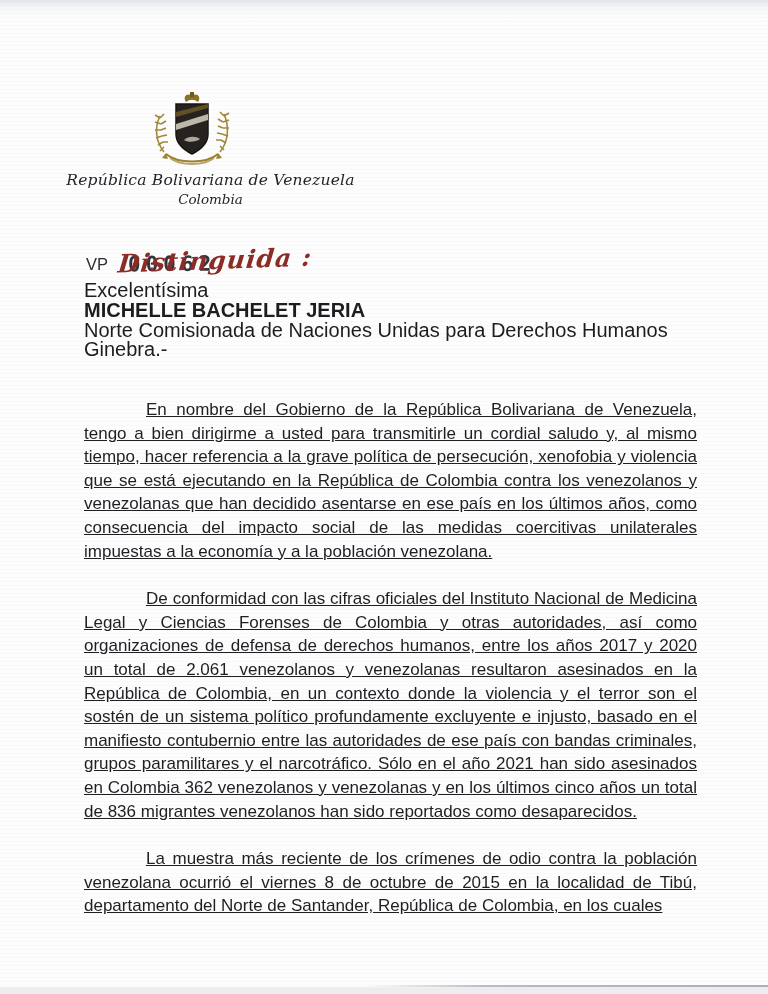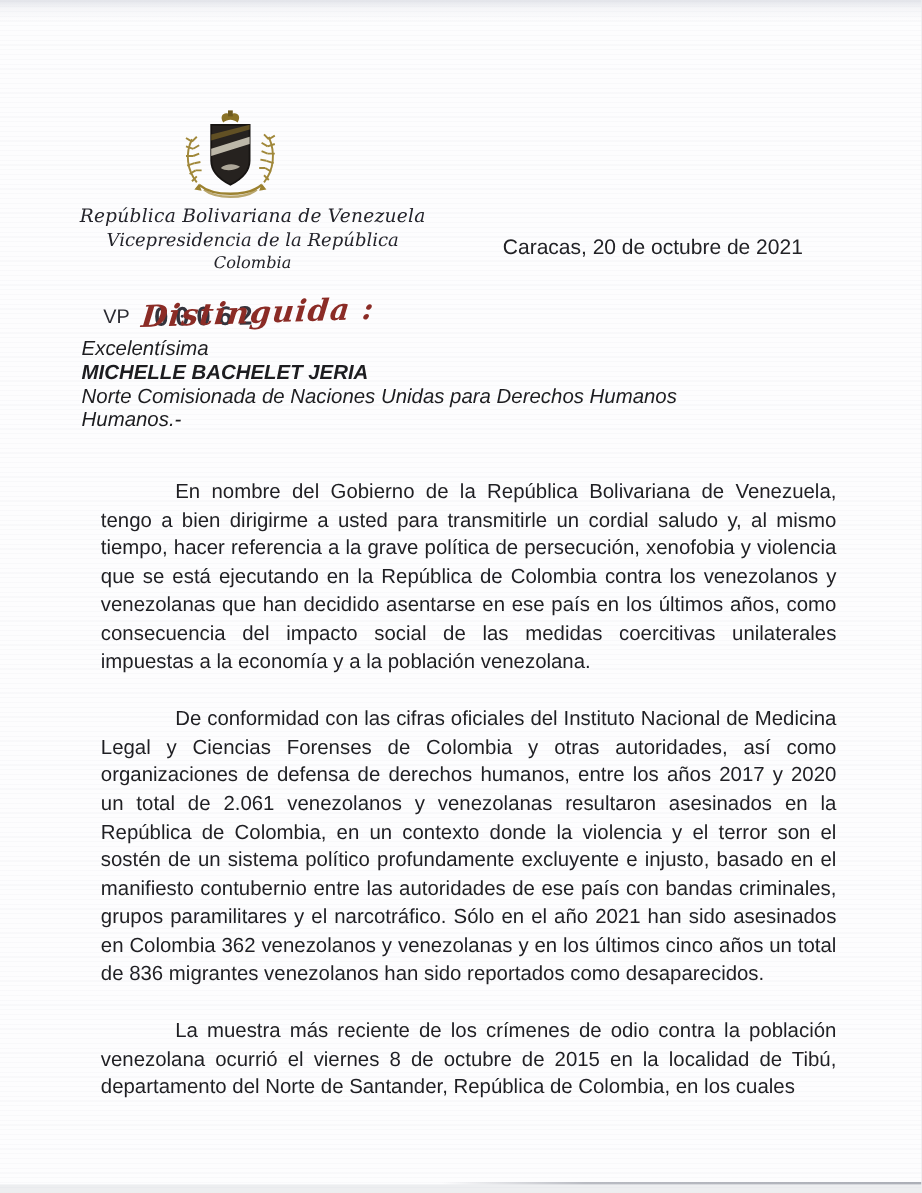--- a/index.html
+++ b/index.html
@@ -83,39 +83,38 @@
     font-weight: 600;
     font-size: 25px;
     color: #8b2c26;
     transform: rotate(-2deg) skewX(-8deg);
     letter-spacing: 1px;
   }
 
   
   .recipient {
     position: absolute;
-    left: 68px; top: 281px;
-    font-size: 17px;
+    left: 84px; top: 281px;
+    font-size: 20px;
     line-height: 19.8px;
     color: #1d1d20;
-    font-style: italic;
   }
   .recipient .name { font-weight: 700; }
 
   
   .body-text {
     position: absolute;
     left: 84px; top: 398px;
     width: 613px;
     font-size: 17px;
     line-height: 23.6px;
     text-align: justify;
     color: #1f1f23;
   }
-  .body-text p { text-indent: 62px; margin-bottom: 24px; }
+  .body-text p { text-indent: 62px; margin-bottom: 24px; text-decoration: underline; }
   .body-text p:last-child { margin-bottom: 0; }
 </style>
 </head>
 <body>
 
 <div class="page">
 
   <div class="emblem">
     <svg width="88" height="82" viewBox="0 0 88 82" xmlns="http://www.w3.org/2000/svg">
 
@@ -143,38 +142,36 @@
       <g stroke="#9c8230" stroke-width="2" fill="none">
         <path d="M18 64 C30 74, 58 74, 70 64"></path>
         <path d="M22 68 C32 76, 56 76, 66 68" opacity="0.7"></path>
       </g>
       <path d="M18 63 l-4 5 l6 1 Z M70 63 l4 5 l-6 1 Z" fill="#9c8230"></path>
     </svg>
   </div>
 
   <div class="letterhead">
     <div class="lh1">República Bolivariana de Venezuela</div>
-    <div class="lh2">Vicepresidencia de la República</div>
     <div class="lh3">Colombia</div>
   </div>
 
-  <div class="date-line">Caracas, 20 de octubre de 2021</div>
 
   <div class="stamp-row">
     <span class="stamp-prefix">VP</span>
     <span class="stamp-number">00062</span>
   </div>
 
   <div class="handwriting">Distinguida :</div>
 
   <div class="recipient">
     <div class="salutation">Excelentísima</div>
     <div class="name">MICHELLE BACHELET JERIA</div>
     <div class="title">Norte Comisionada de Naciones Unidas para Derechos Humanos</div>
-    <div class="location">Humanos.-</div>
+    <div class="location">Ginebra.-</div>
   </div>
 
   <div class="body-text">
     <p>En nombre del Gobierno de la República Bolivariana de Venezuela, tengo a bien dirigirme a usted para transmitirle un cordial saludo y, al mismo tiempo, hacer referencia a la grave política de persecución, xenofobia y violencia que se está ejecutando en la República de Colombia contra los venezolanos y venezolanas que han decidido asentarse en ese país en los últimos años, como consecuencia del impacto social de las medidas coercitivas unilaterales impuestas a la economía y a la población venezolana.</p>
     <p>De conformidad con las cifras oficiales del Instituto Nacional de Medicina Legal y Ciencias Forenses de Colombia y otras autoridades, así como organizaciones de defensa de derechos humanos, entre los años 2017 y 2020 un total de 2.061 venezolanos y venezolanas resultaron asesinados en la República de Colombia, en un contexto donde la violencia y el terror son el sostén de un sistema político profundamente excluyente e injusto, basado en el manifiesto contubernio entre las autoridades de ese país con bandas criminales, grupos paramilitares y el narcotráfico. Sólo en el año 2021 han sido asesinados en Colombia 362 venezolanos y venezolanas y en los últimos cinco años un total de 836 migrantes venezolanos han sido reportados como desaparecidos.</p>
     <p>La muestra más reciente de los crímenes de odio contra la población venezolana ocurrió el viernes 8 de octubre de 2015 en la localidad de Tibú, departamento del Norte de Santander, República de Colombia, en los cuales</p>
   </div>
 
   <div class="bottom-band"></div>
   <div class="bottom-edge"></div>

